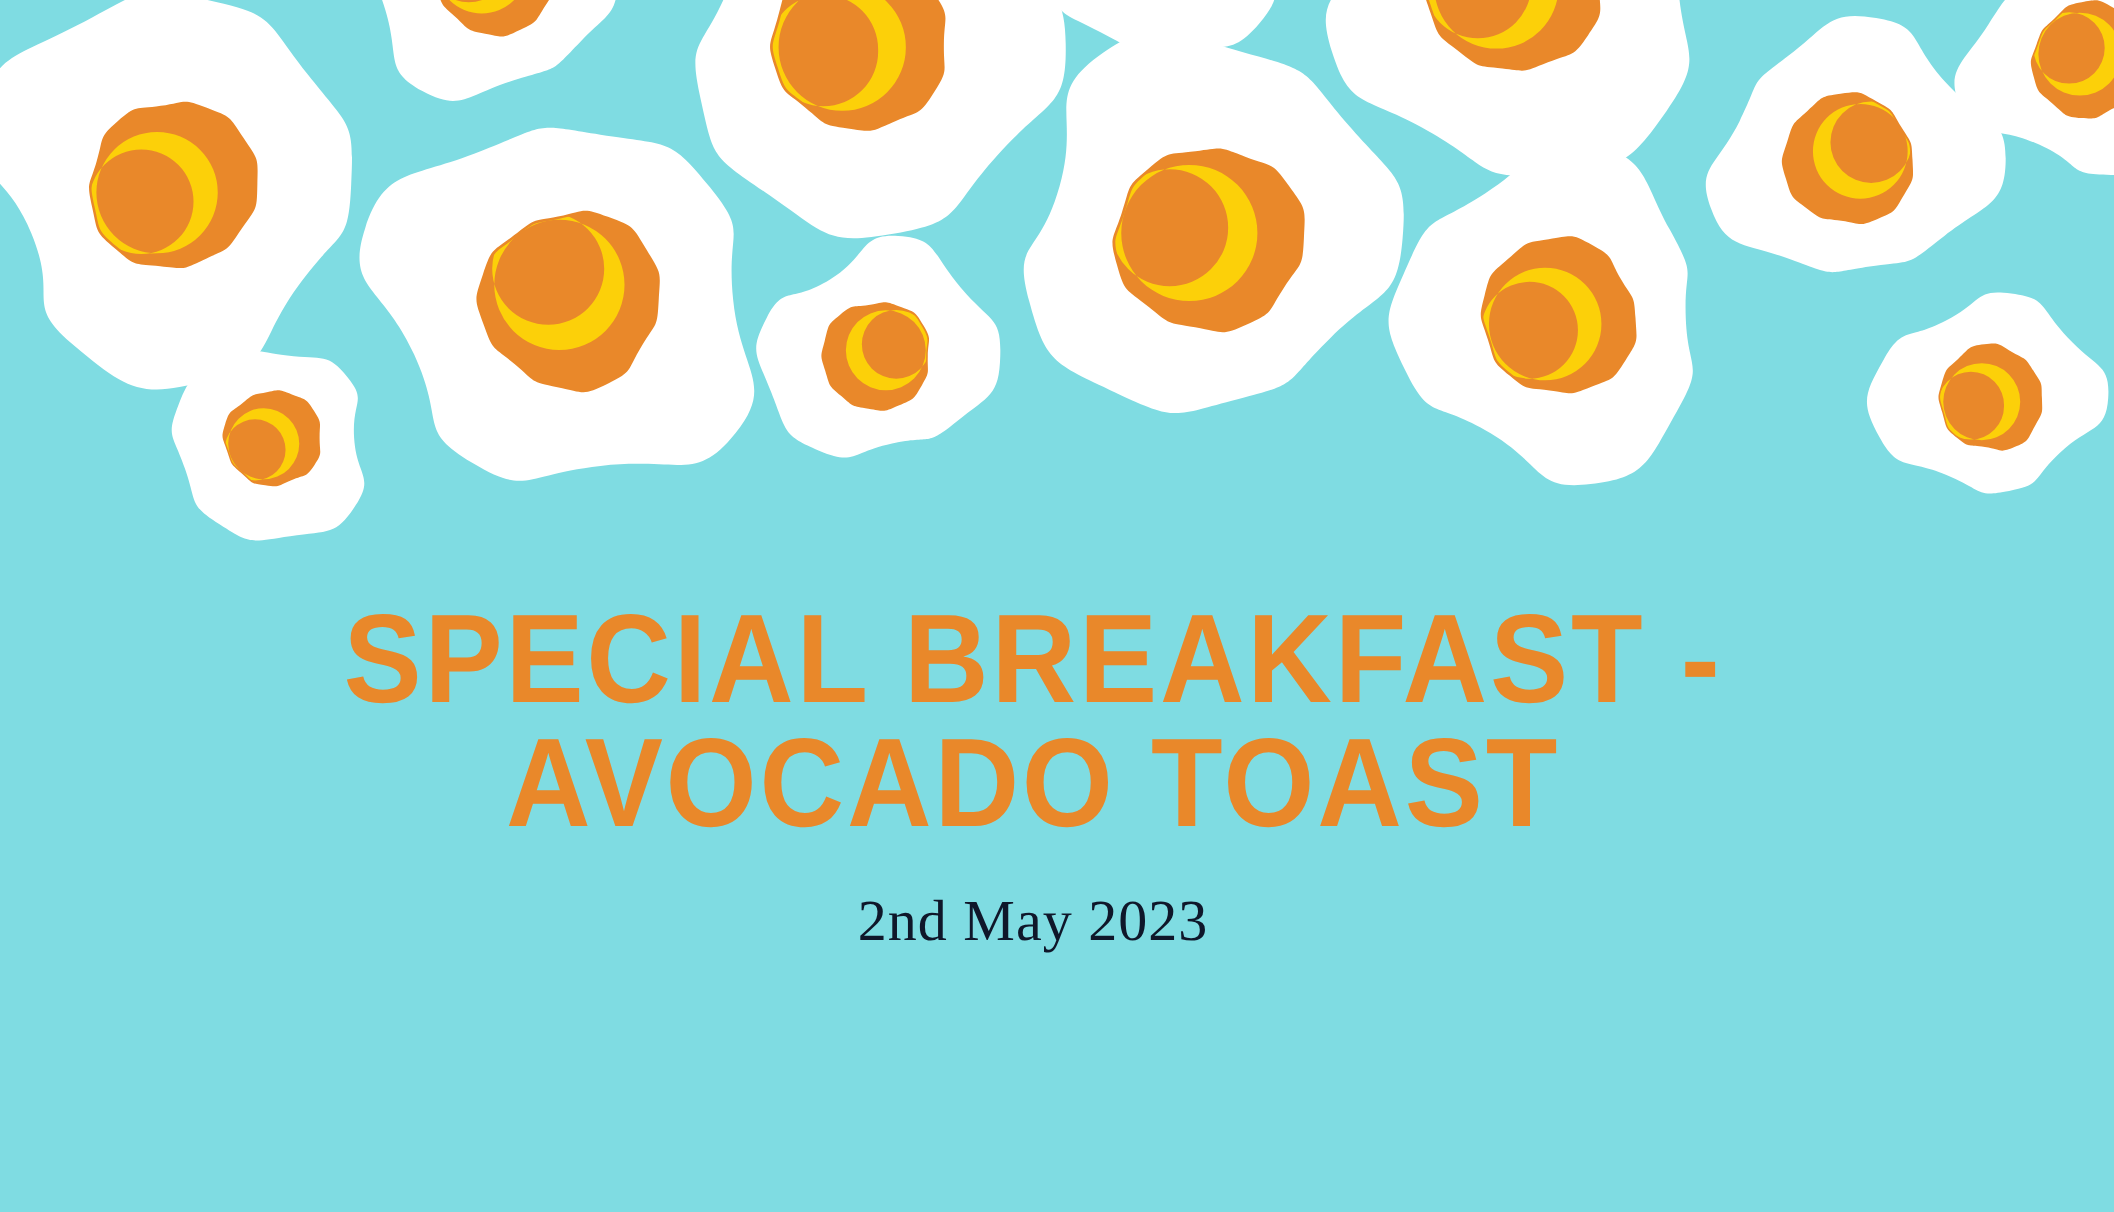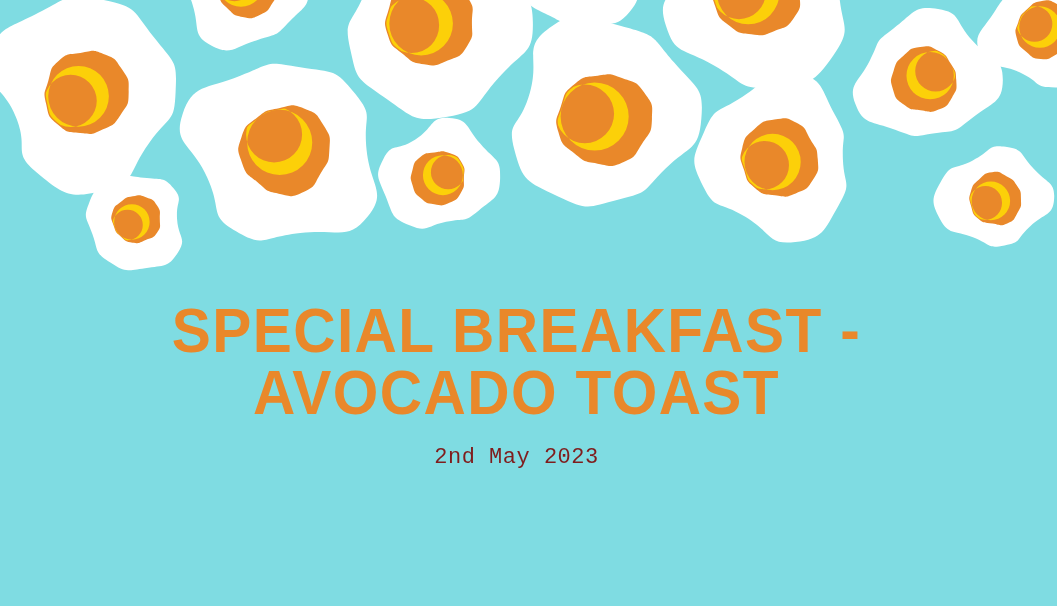--- a/index.html
+++ b/index.html
@@ -50,24 +50,24 @@
   #poster-title .title-line {
     display: block;
     white-space: nowrap;
   }
   #meta-block {
     margin-top: 22px;
   }
   #poster-date,
   #poster-time {
     margin: 0;
-    font-family: Liberation Mono, monospace;
-    font-size: 22px;
+    font-family: Liberation Serif, serif;
+    font-size: 29px;
     line-height: 1.14;
-    color: #7f1d1d;
+    color: #0f172a;
     letter-spacing: 0.5px;
   }
 </style>
 </head>
 <body>
 
 <div id="poster">
 
   <svg id="egg-band" viewBox="0 0 1057 290" width="1057" height="290" xmlns="http://www.w3.org/2000/svg" aria-hidden="true">
     <g id="egg-group">

